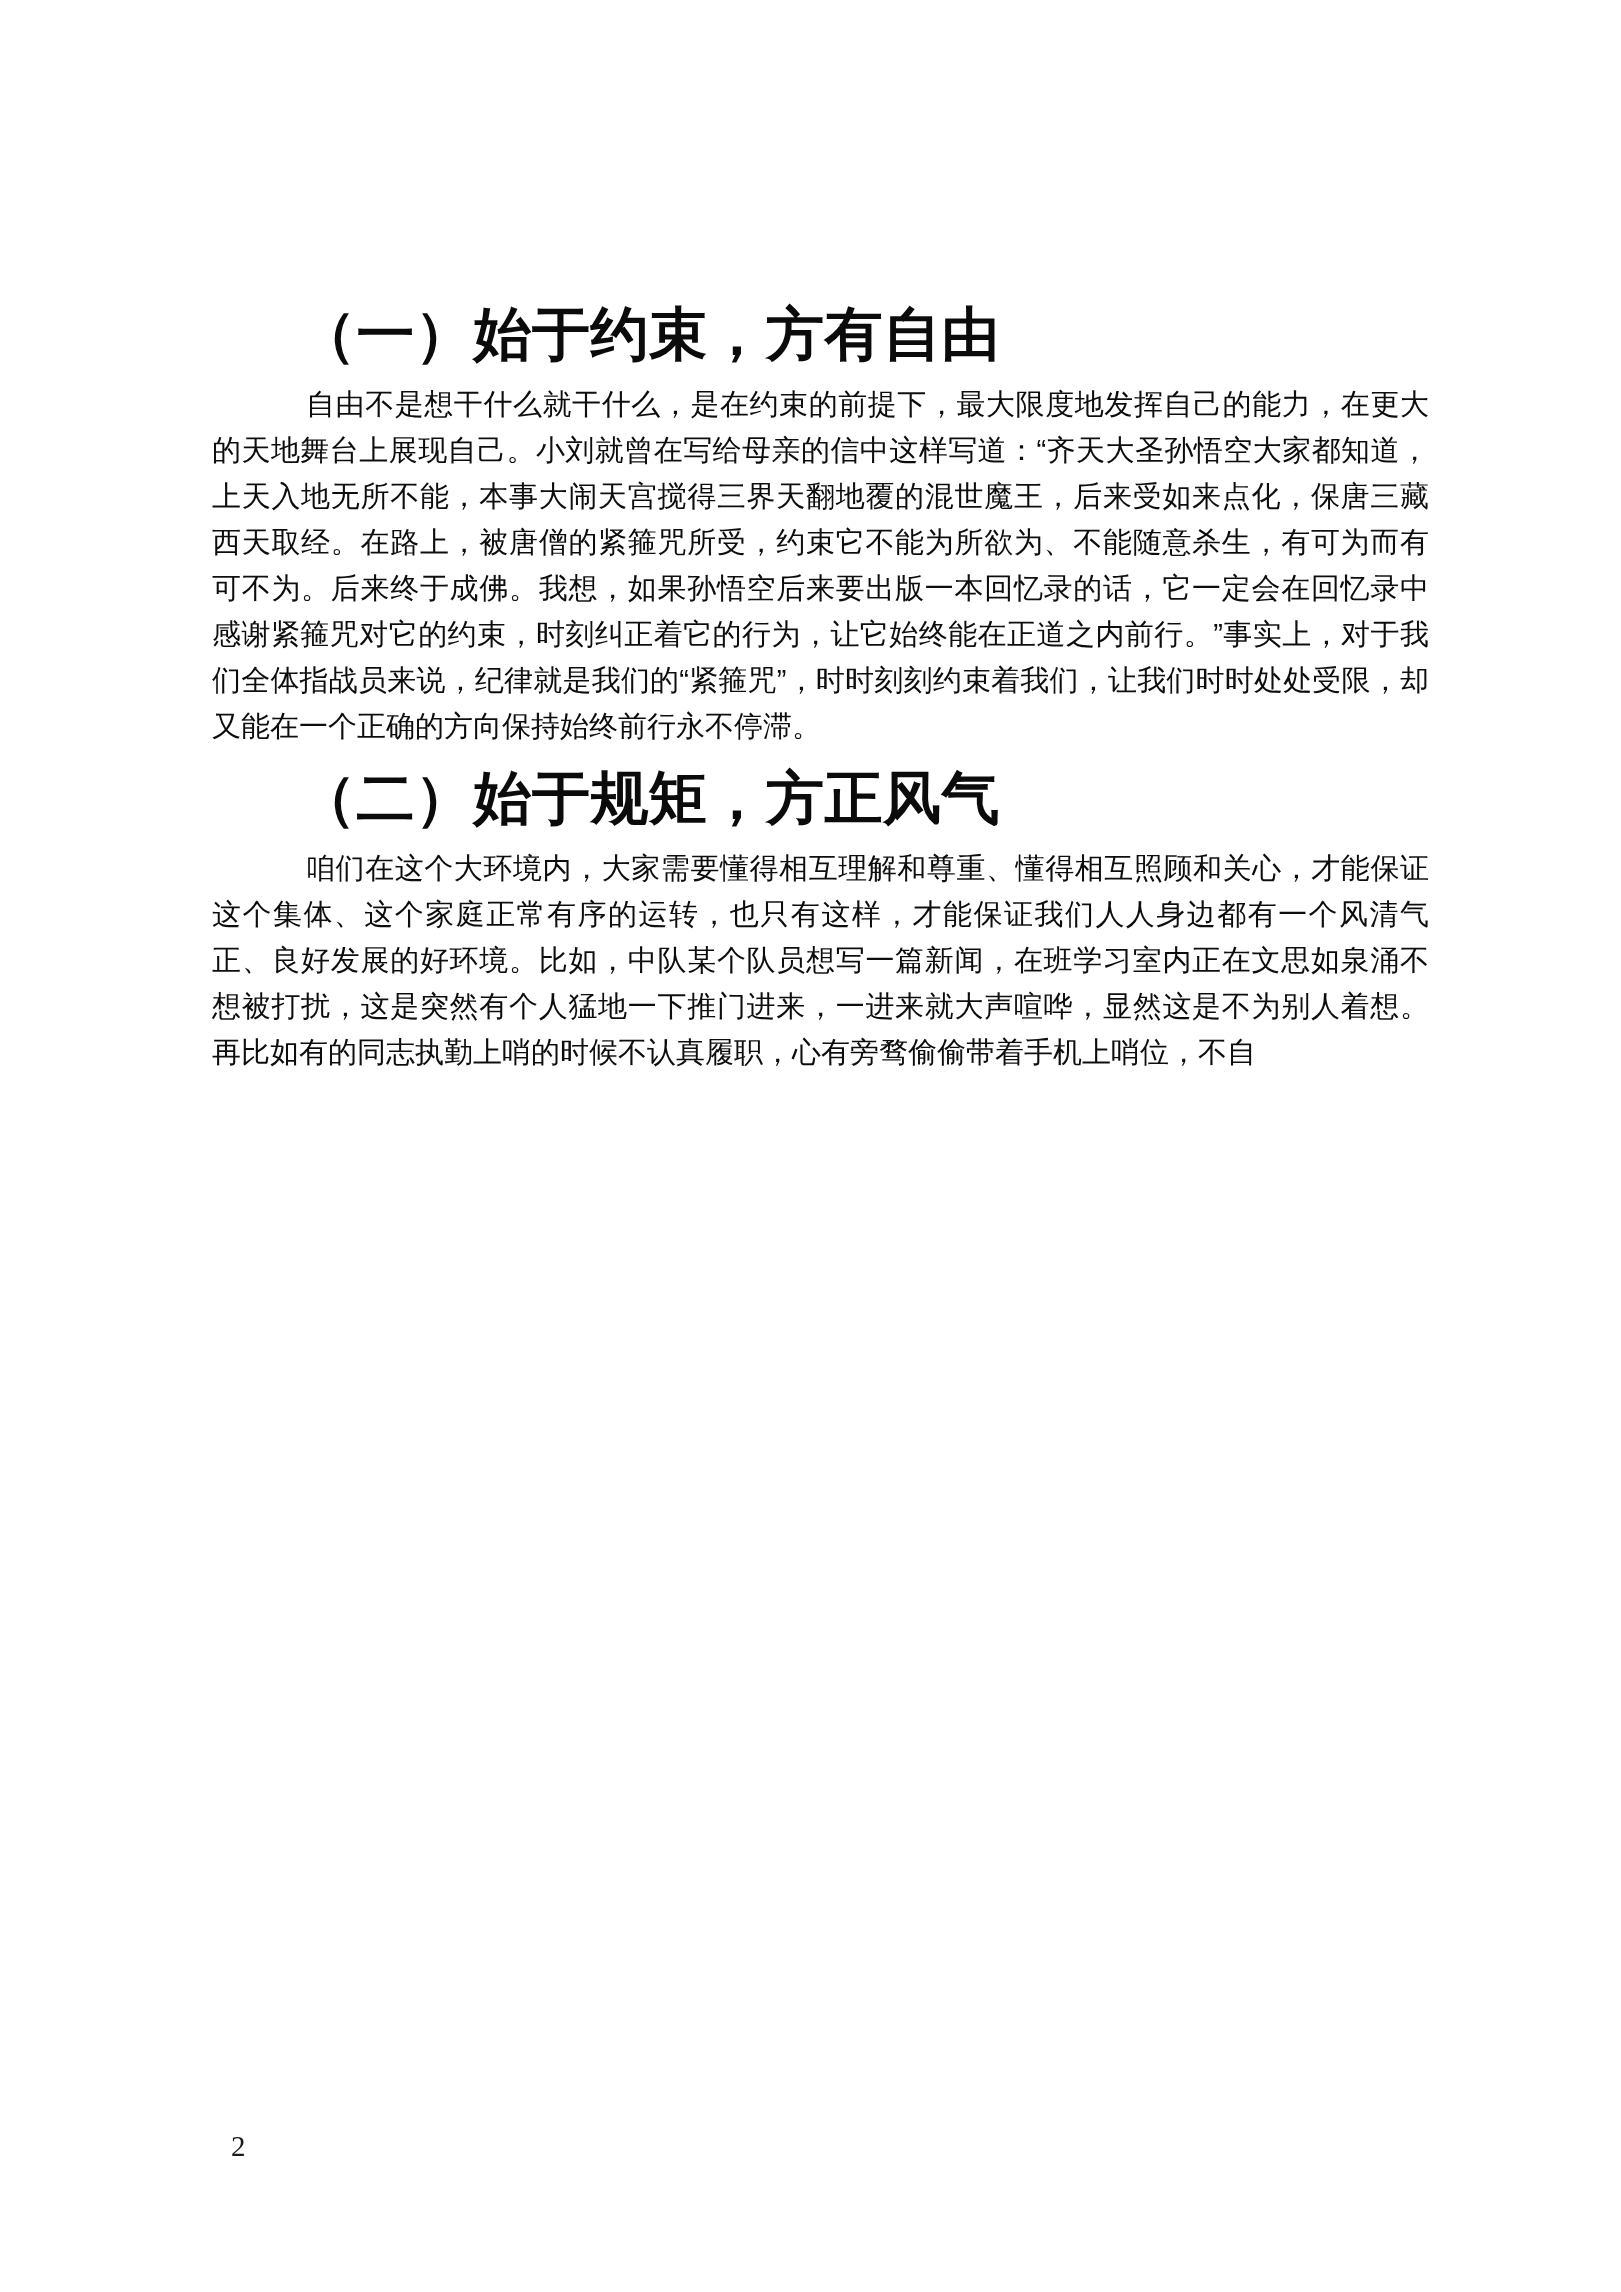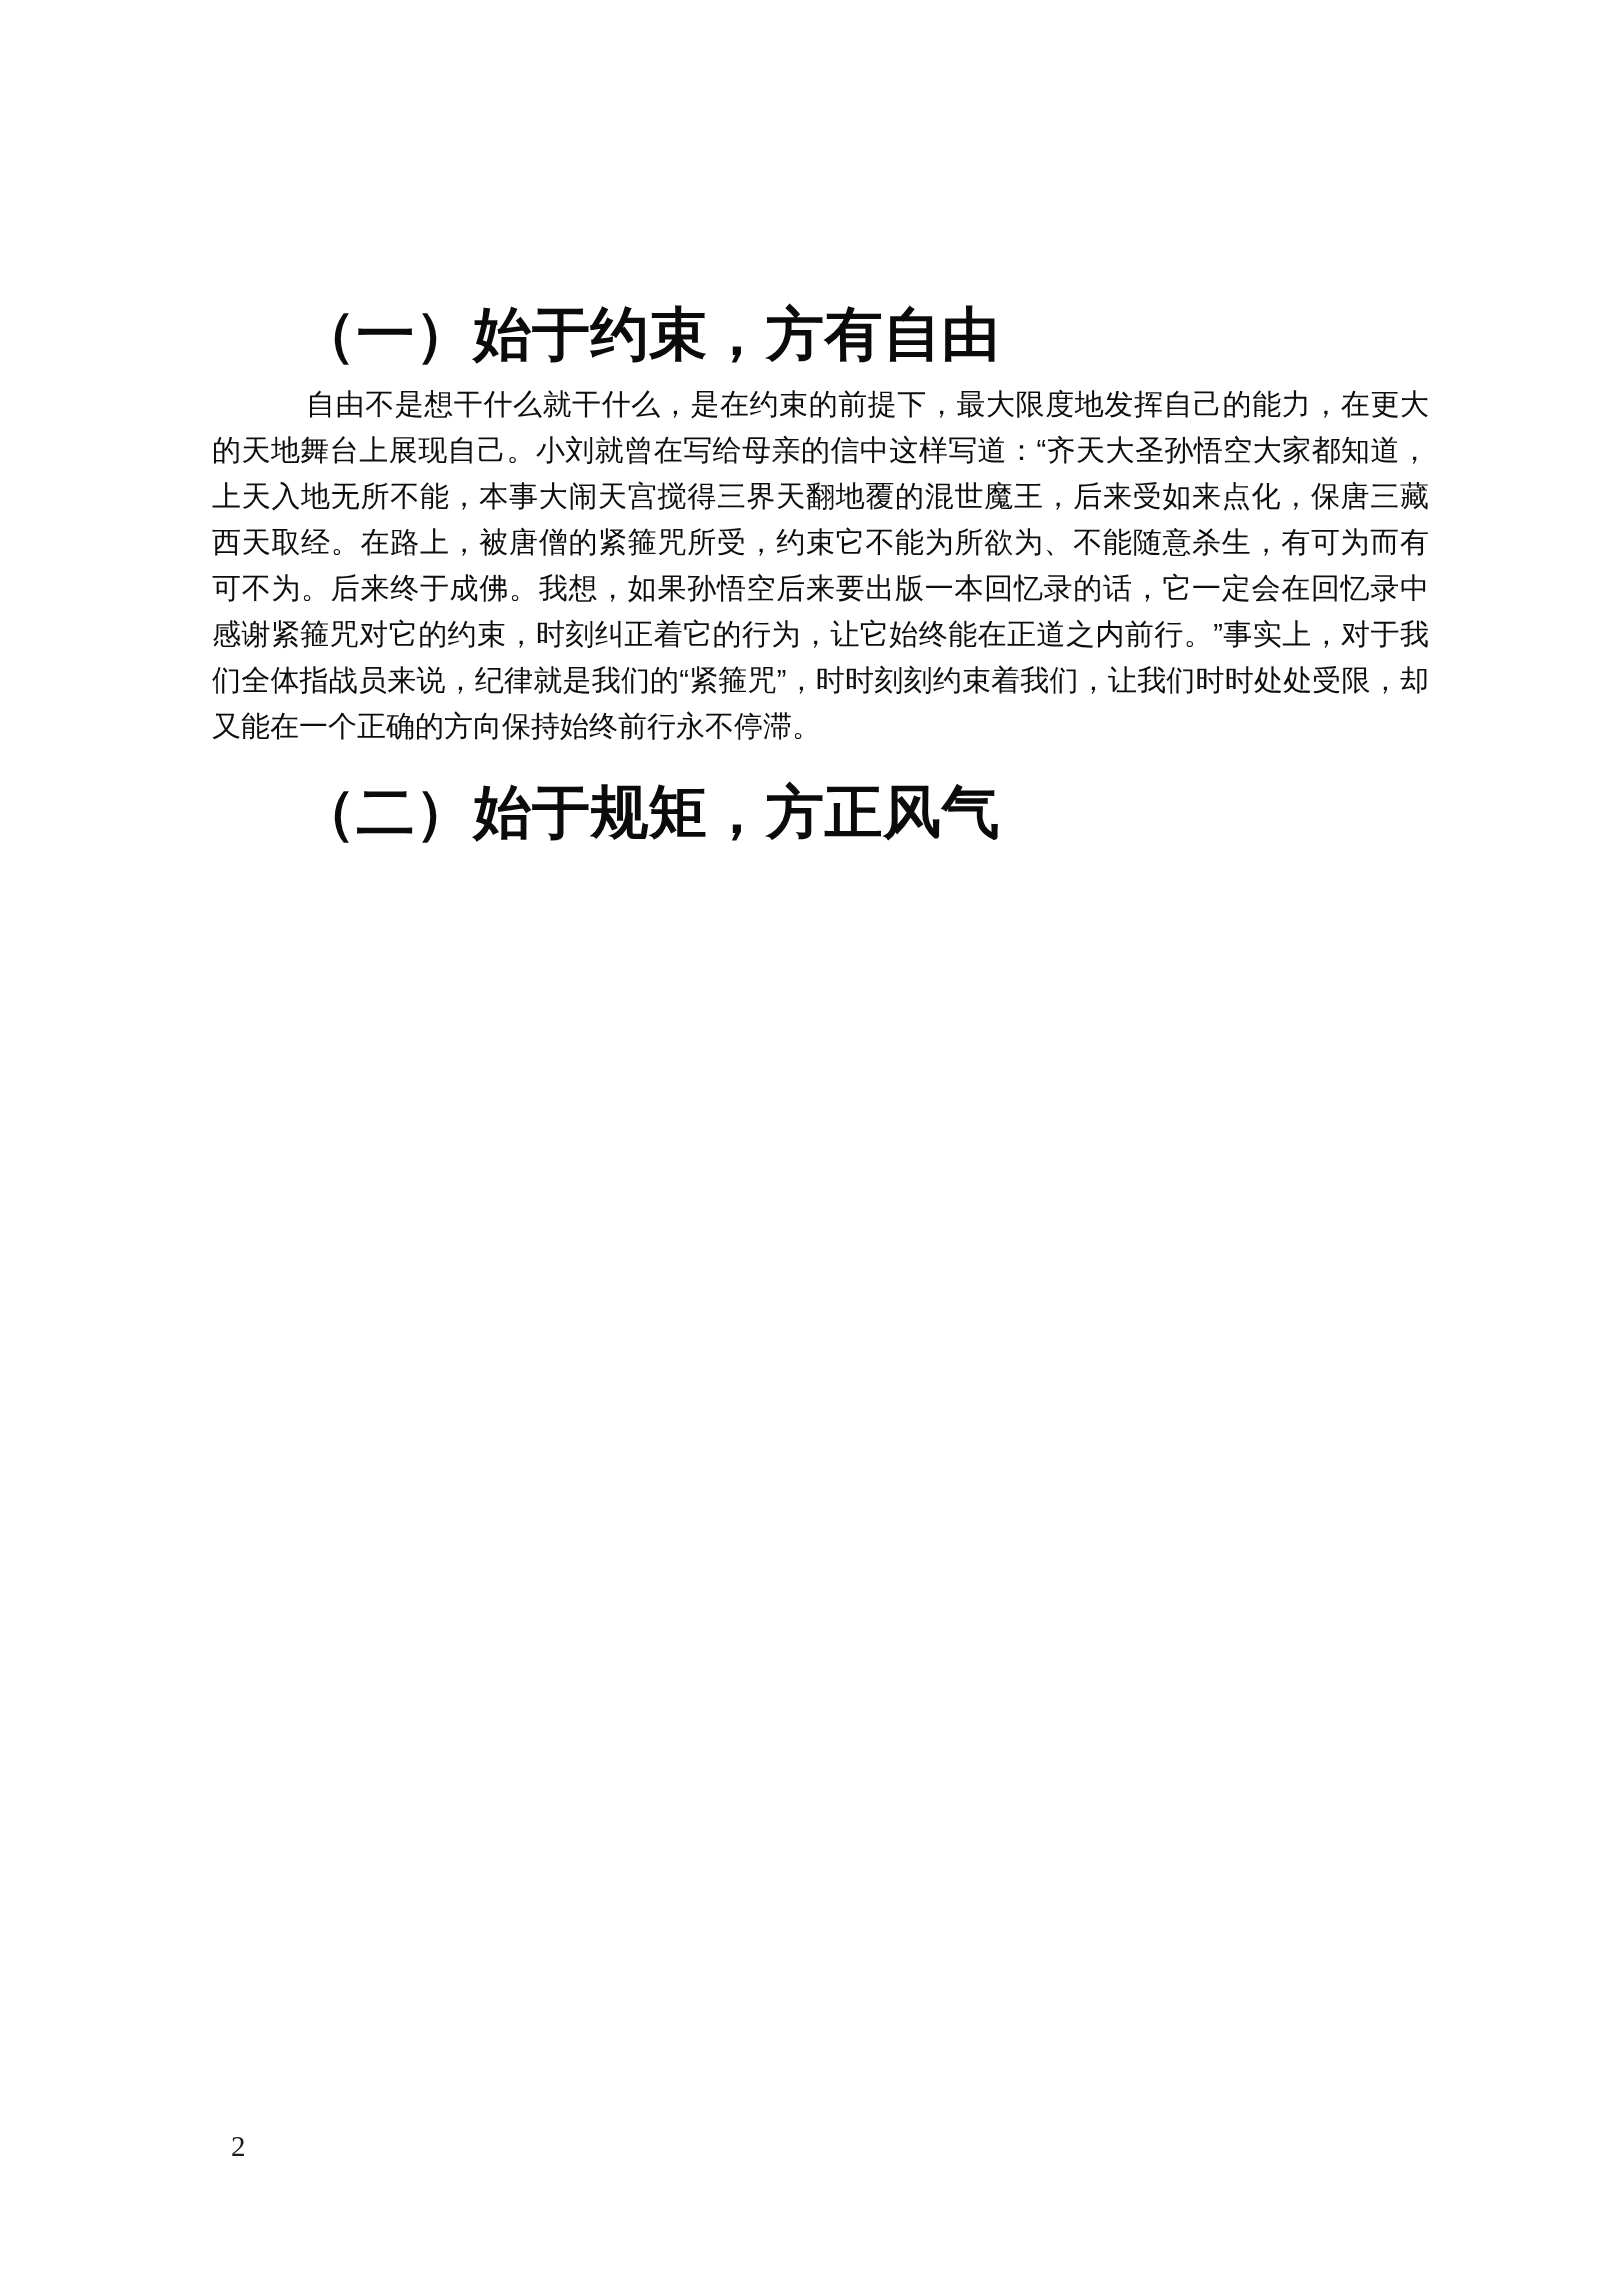--- a/index.html
+++ b/index.html
@@ -46,21 +46,21 @@
     line-height: 1.585;
     text-align: justify;
     text-justify: inter-character;
     text-indent: 94px;
     margin: 8px;
     color: #0d0d0d;
     letter-spacing: 0px;
   }
 
   .para + .heading {
-    margin-top: 23px;
+    margin-top: 9px;
   }
 
   .heading + .para {
     margin-top: 0;
   }
 
   .page-number {
     position: absolute;
     left: 231px;
     top: 2132px;
@@ -76,19 +76,20 @@
 <div class="page">
 
   <div class="content">
 
     <h2 class="heading">（一）始于约束，方有自由</h2>
 
     <p class="para">自由不是想干什么就干什么，是在约束的前提下，最大限度地发挥自己的能力，在更大的天地舞台上展现自己。小刘就曾在写给母亲的信中这样写道：“齐天大圣孙悟空大家都知道，上天入地无所不能，本事大闹天宫搅得三界天翻地覆的混世魔王，后来受如来点化，保唐三藏西天取经。在路上，被唐僧的紧箍咒所受，约束它不能为所欲为、不能随意杀生，有可为而有可不为。后来终于成佛。我想，如果孙悟空后来要出版一本回忆录的话，它一定会在回忆录中感谢紧箍咒对它的约束，时刻纠正着它的行为，让它始终能在正道之内前行。”事实上，对于我们全体指战员来说，纪律就是我们的“紧箍咒”，时时刻刻约束着我们，让我们时时处处受限，却又能在一个正确的方向保持始终前行永不停滞。</p>
 
     <h2 class="heading">（二）始于规矩，方正风气</h2>
 
+    <p class="para">咱们在这个大环境内，大家需要懂得相互理解和尊重、懂得相互照顾和关心，才能保证这个集体、这个家庭正常有序的运转，也只有这样，才能保证我们人人身边都有一个风清气正、良好发展的好环境。比如，中队某个队员想写一篇新闻，在班学习室内正在文思如泉涌不想被打扰，这是突然有个人猛地一下推门进来，一进来就大声喧哗，显然这是不为别人着想。再比如有的同志执勤上哨的时候不认真履职，心有旁骛偷偷带着手机上哨位，不自</p>
 
   </div>
 
   <div class="page-number">2</div>
 
 </div>
 
 
 </body></html>

